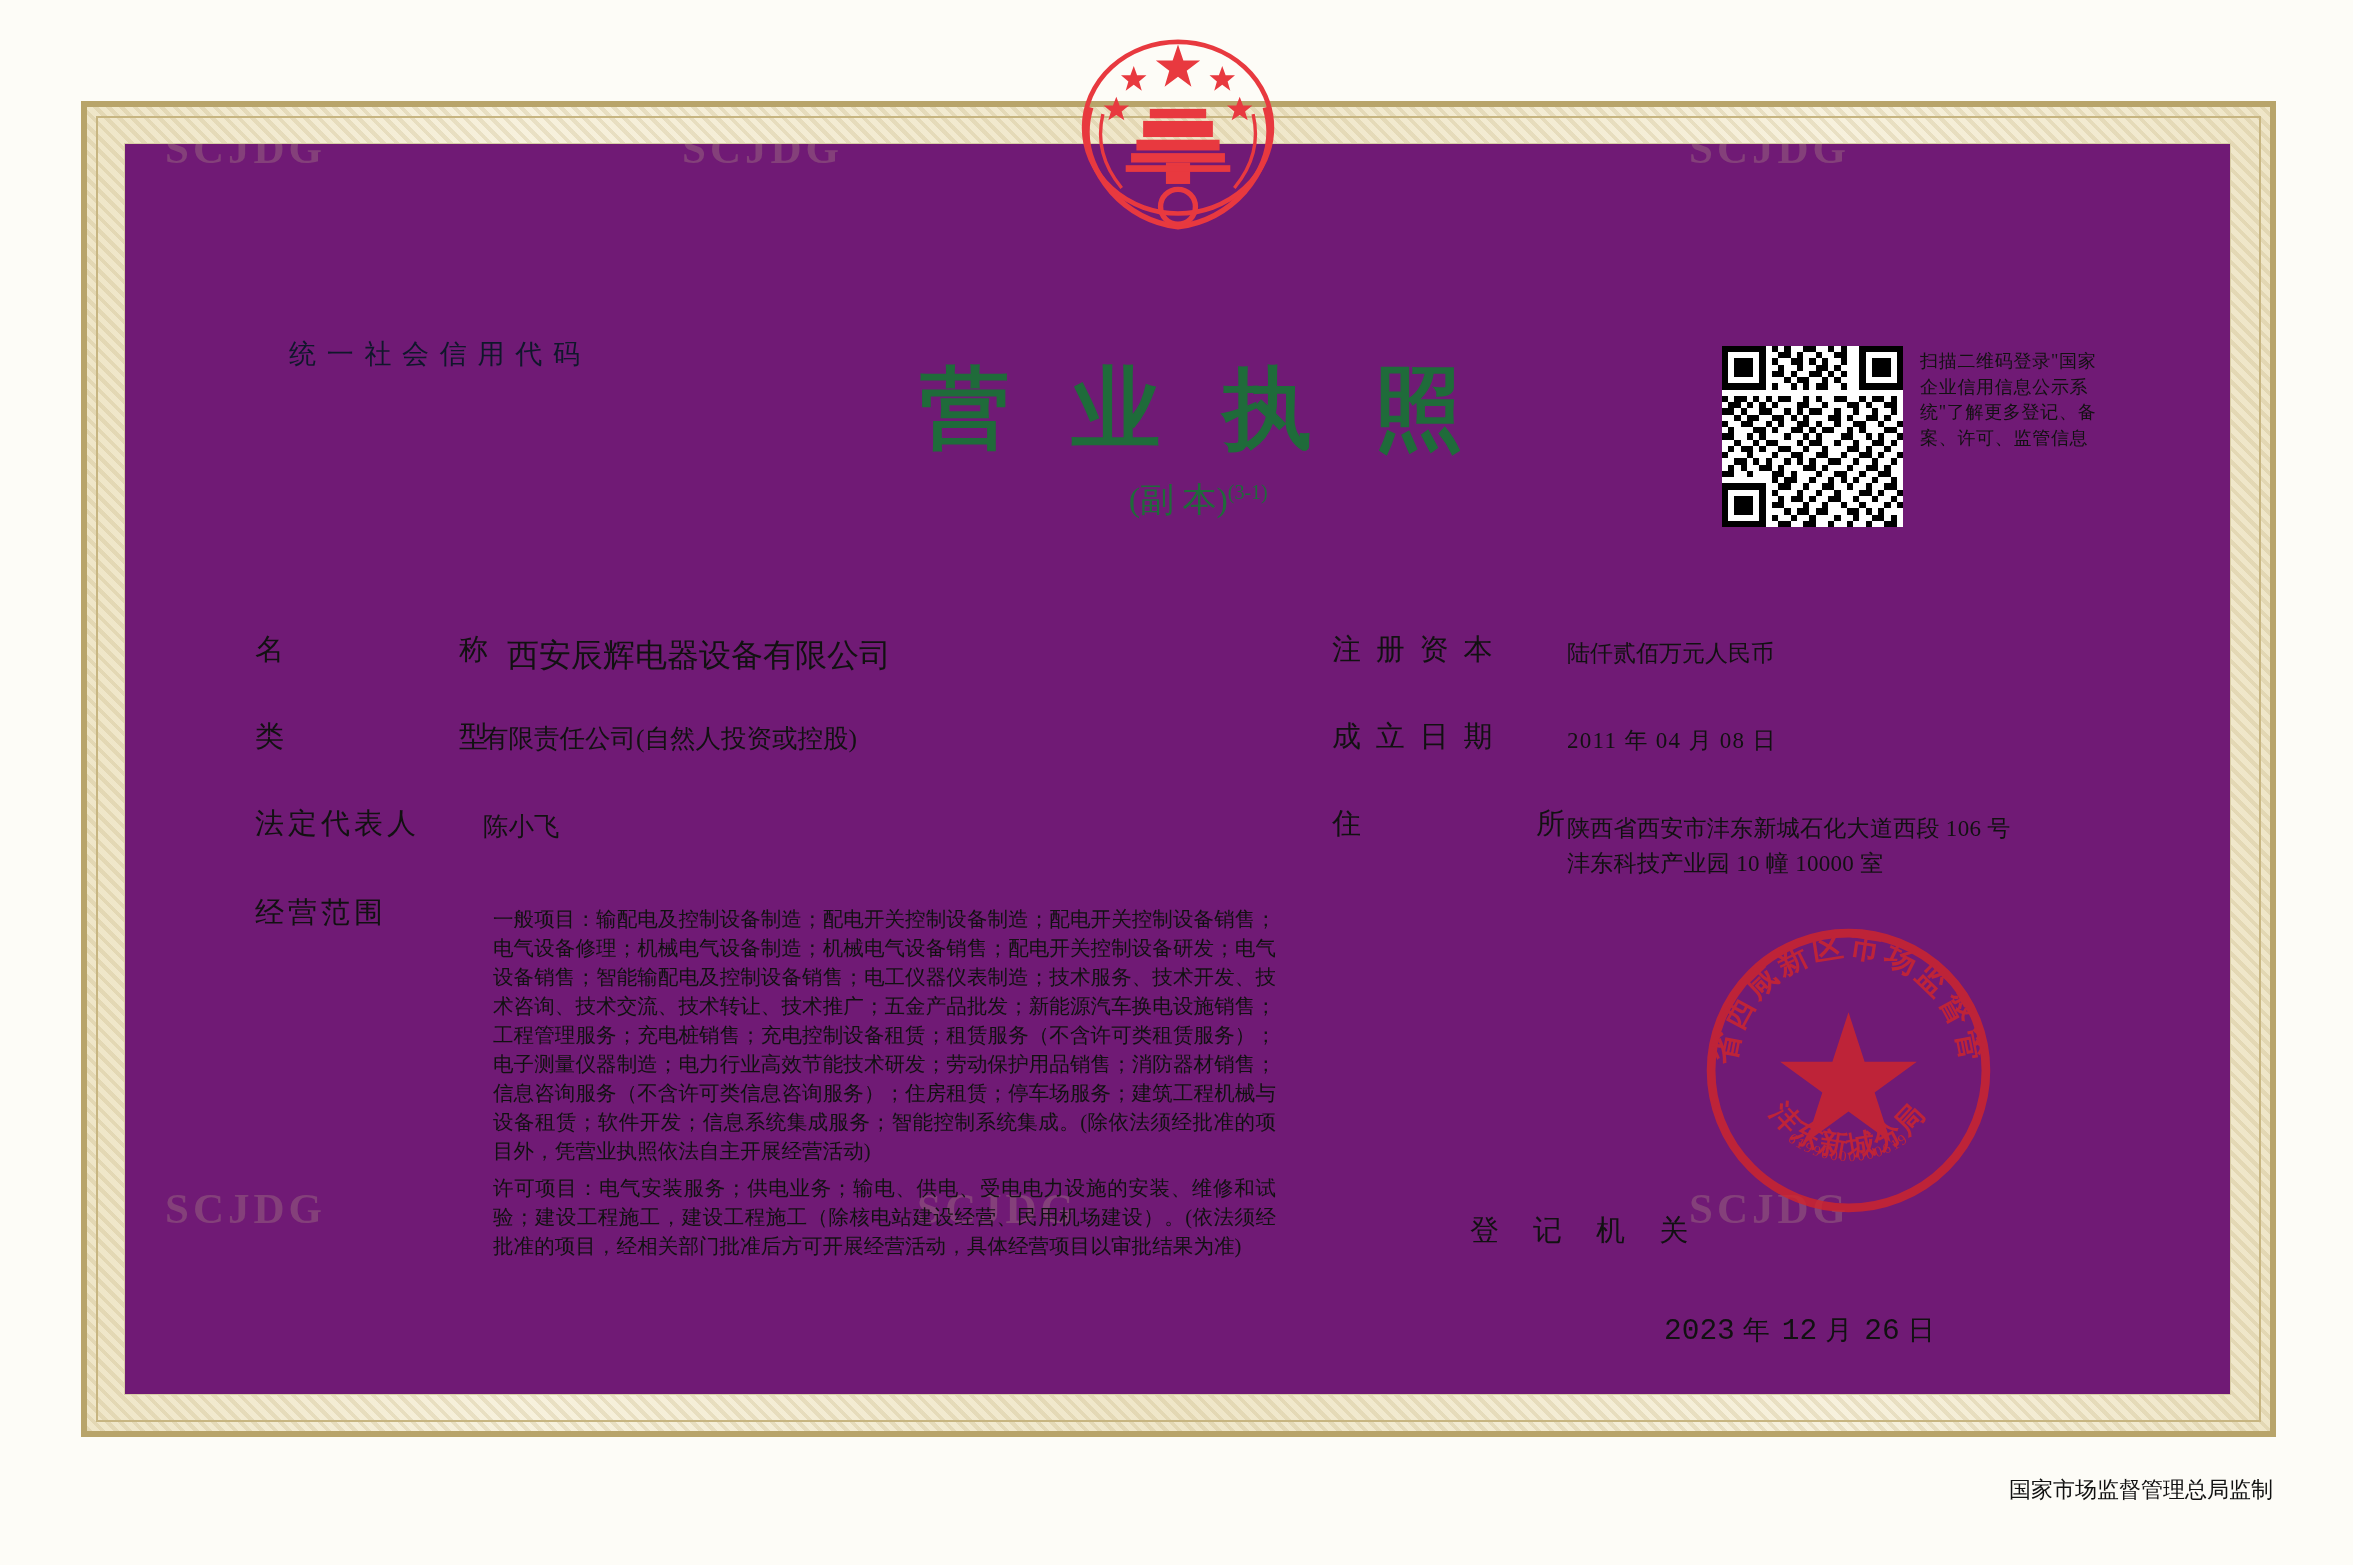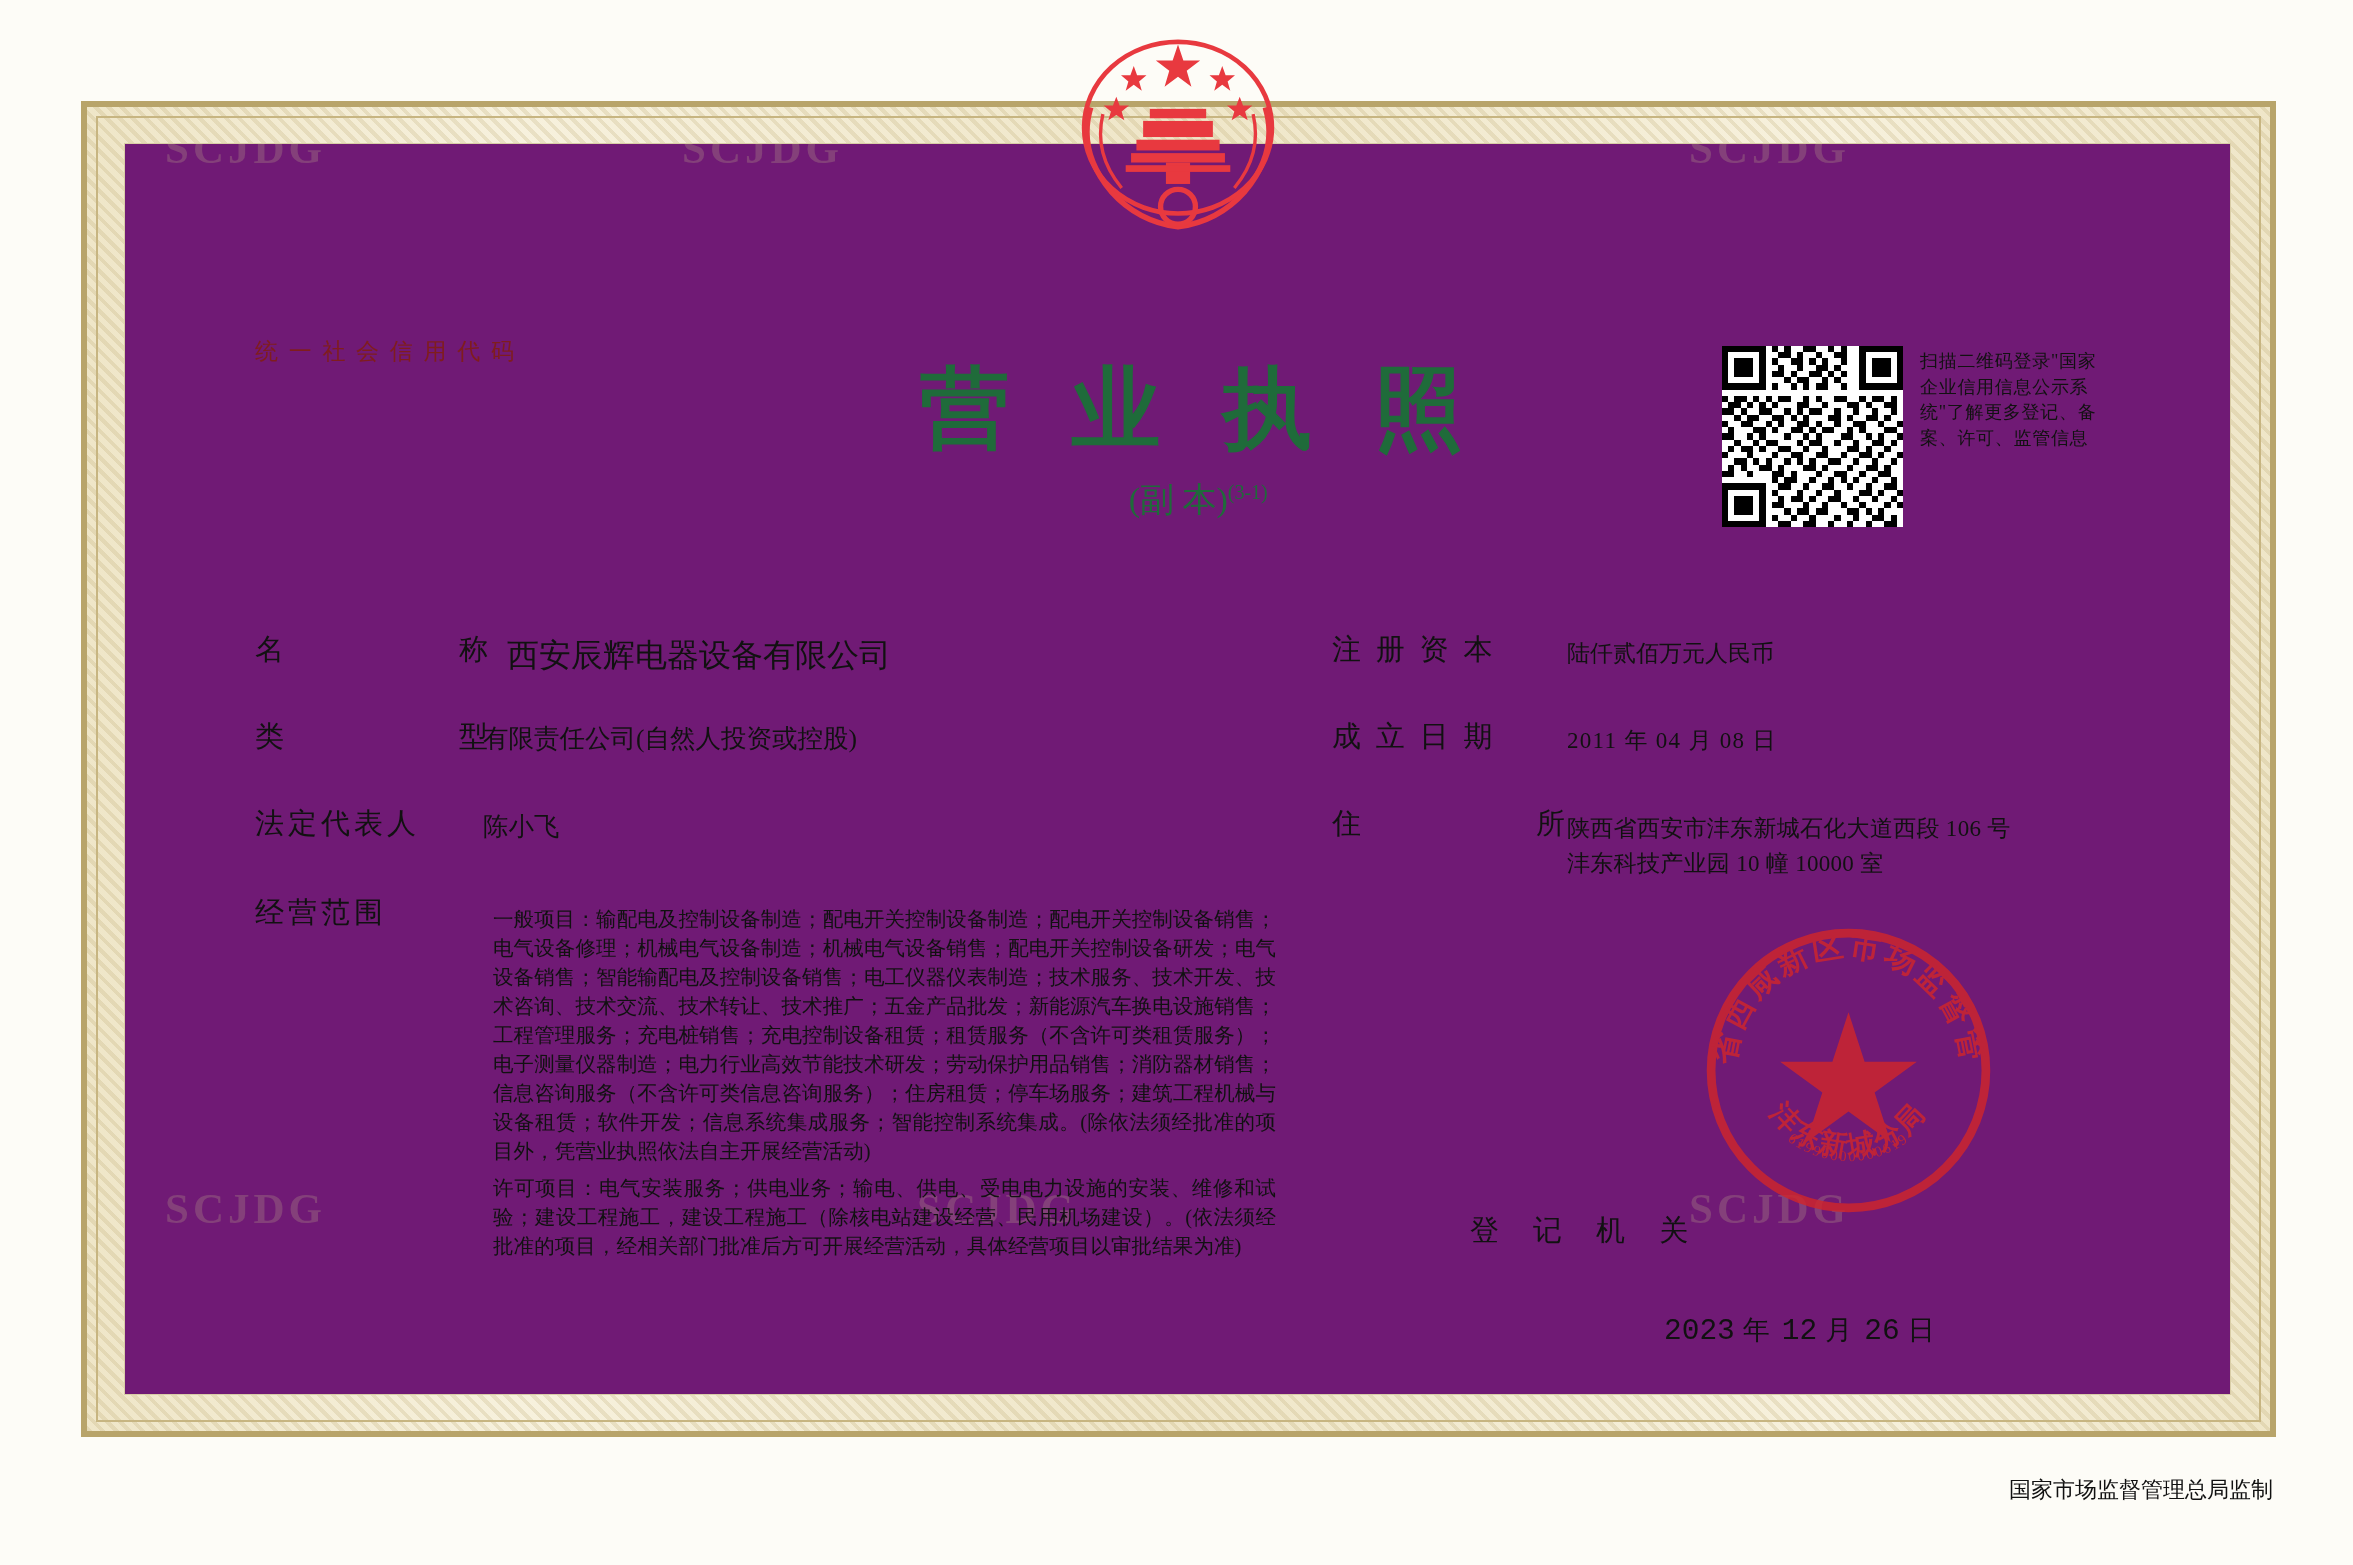--- a/index.html
+++ b/index.html
@@ -78,24 +78,25 @@
   }
 
   
   .credit-block {
     position: absolute;
     left: 255px;
     top: 336px;
     width: 470px;
   }
   .credit-label {
-    font-size: 23px;
+    font-size: 27px;
     letter-spacing: 10.7px;
-    color: #7f1d1d;
+    color: #0f172a;
     white-space: nowrap;
+    margin-left: 34px;
   }
   .credit-code {
     margin-top: 24px;
     font-size: 28px;
     letter-spacing: 3.4px;
     color: #111;
     font-family: "Liberation Serif", serif;
   }
 
   .title {

